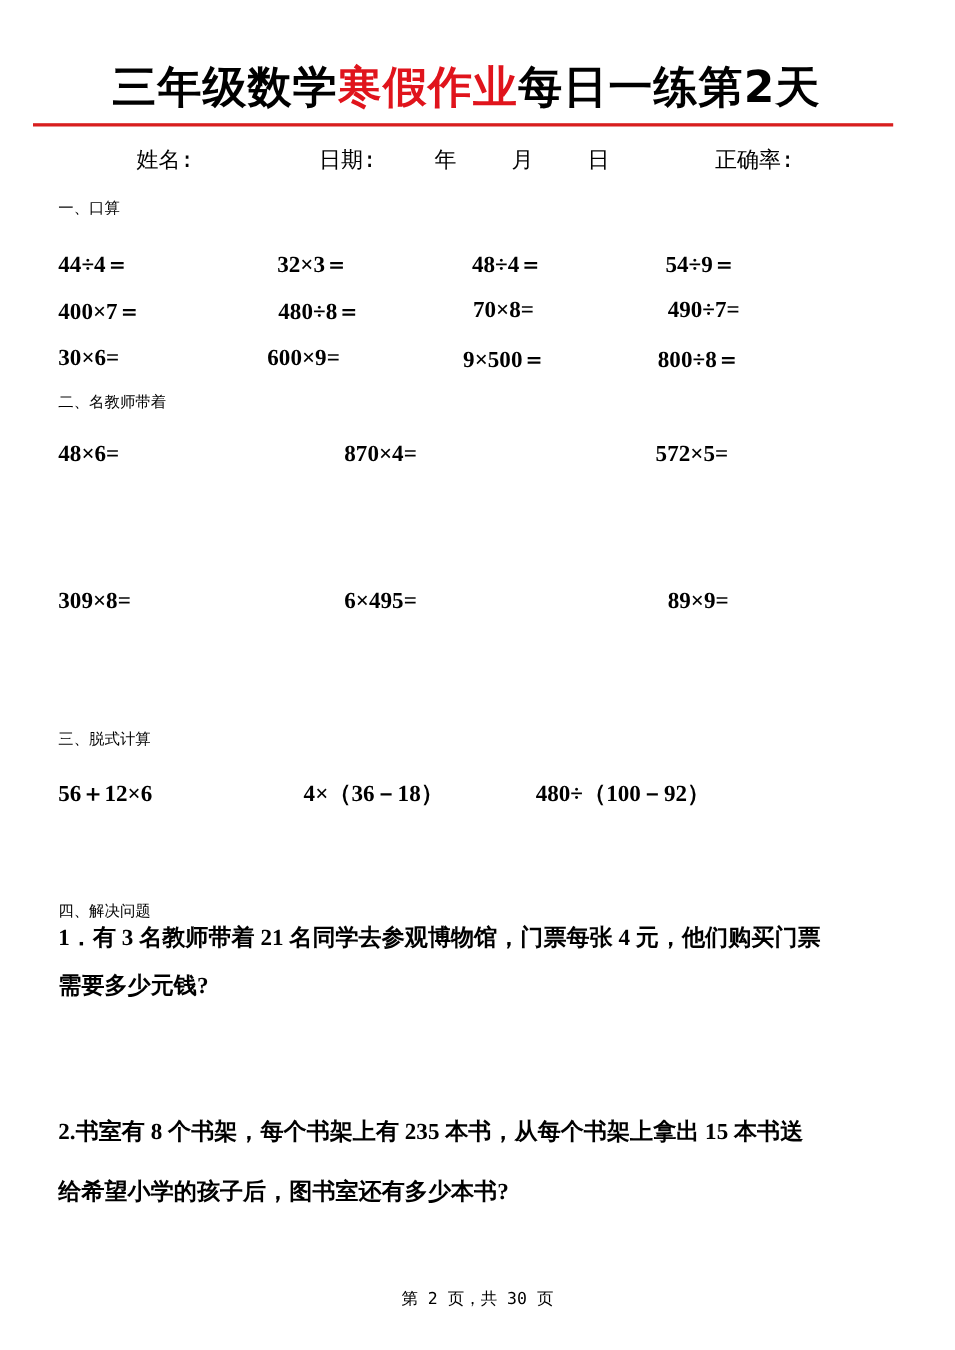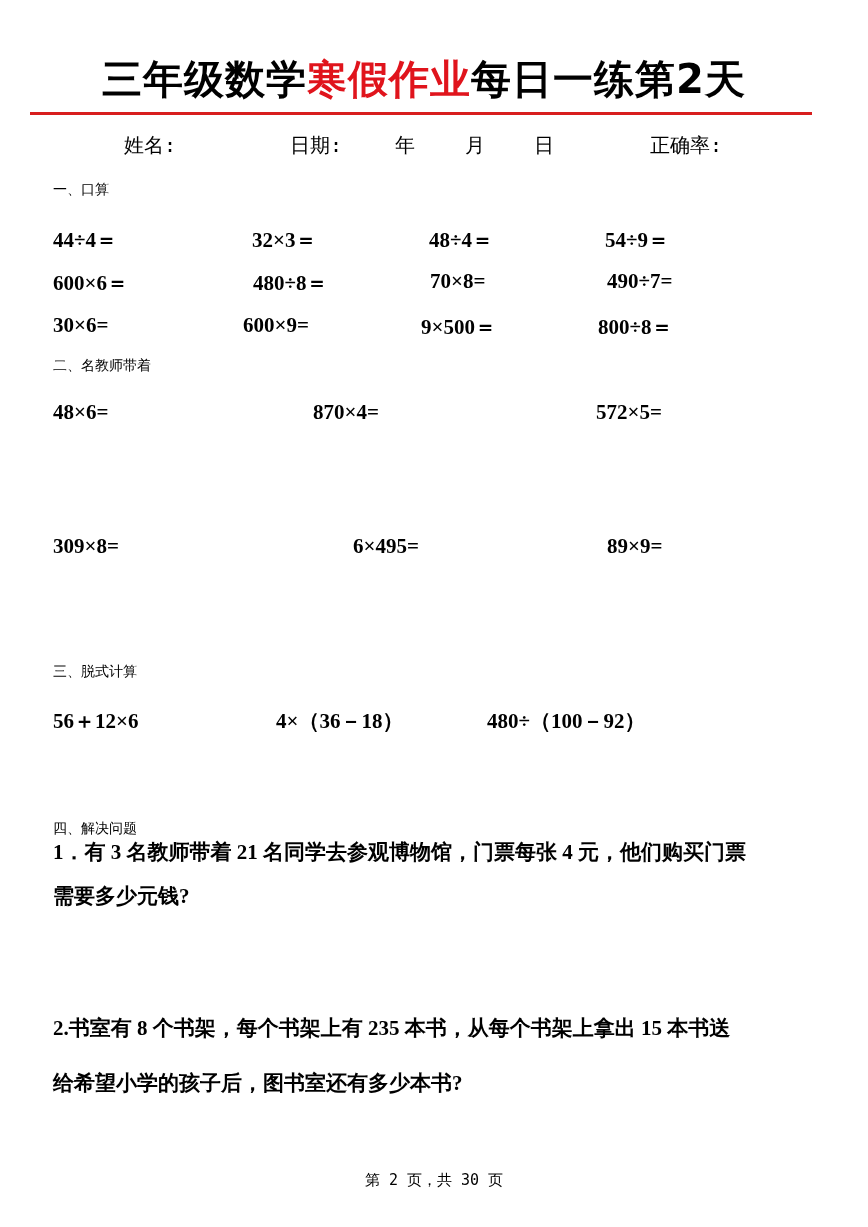--- a/index.html
+++ b/index.html
@@ -32,38 +32,38 @@
 <div class="abs hdr" style="left:534px; top:132px;">日</div>
 <div class="abs hdr" style="left:650px; top:132px;">正确率:</div>
 
 <div class="abs sec" style="left:53px; top:181px;">一、口算</div>
 
 <div class="abs eq" style="left:53px;  top:226px;">44÷4＝</div>
 <div class="abs eq" style="left:252px; top:226px;">32×3＝</div>
 <div class="abs eq" style="left:429px; top:226px;">48÷4＝</div>
 <div class="abs eq" style="left:605px; top:226px;">54÷9＝</div>
 
-<div class="abs eq" style="left:53px;  top:269px;">600×6＝</div>
+<div class="abs eq" style="left:53px;  top:269px;">400×7＝</div>
 <div class="abs eq" style="left:253px; top:269px;">480÷8＝</div>
 <div class="abs eq" style="left:430px; top:269px;">70×8=</div>
 <div class="abs eq" style="left:607px; top:269px;">490÷7=</div>
 
 <div class="abs eq" style="left:53px;  top:313px;">30×6=</div>
 <div class="abs eq" style="left:243px; top:313px;">600×9=</div>
 <div class="abs eq" style="left:421px; top:313px;">9×500＝</div>
 <div class="abs eq" style="left:598px; top:313px;">800÷8＝</div>
 
 <div class="abs sec" style="left:53px; top:357px;">二、名教师带着</div>
 
 <div class="abs eq" style="left:53px;  top:400px;">48×6=</div>
 <div class="abs eq" style="left:313px; top:400px;">870×4=</div>
 <div class="abs eq" style="left:596px; top:400px;text-align:right;">572×5=</div>
 
 <div class="abs eq" style="left:53px;  top:534px;">309×8=</div>
-<div class="abs eq" style="left:313px; top:534px;margin-left:40px;">6×495=</div>
+<div class="abs eq" style="left:313px; top:534px;">6×495=</div>
 <div class="abs eq" style="left:607px; top:534px;">89×9=</div>
 
 <div class="abs sec" style="left:53px; top:663px;">三、脱式计算</div>
 
 <div class="abs eq" style="left:53px;  top:707px;">56＋12×6</div>
 <div class="abs eq" style="left:276px; top:707px;">4×（36－18）</div>
 <div class="abs eq" style="left:487px; top:707px;">480÷（100－92）</div>
 
 <div class="abs sec" style="left:53px; top:820px;">四、解决问题</div>
 

